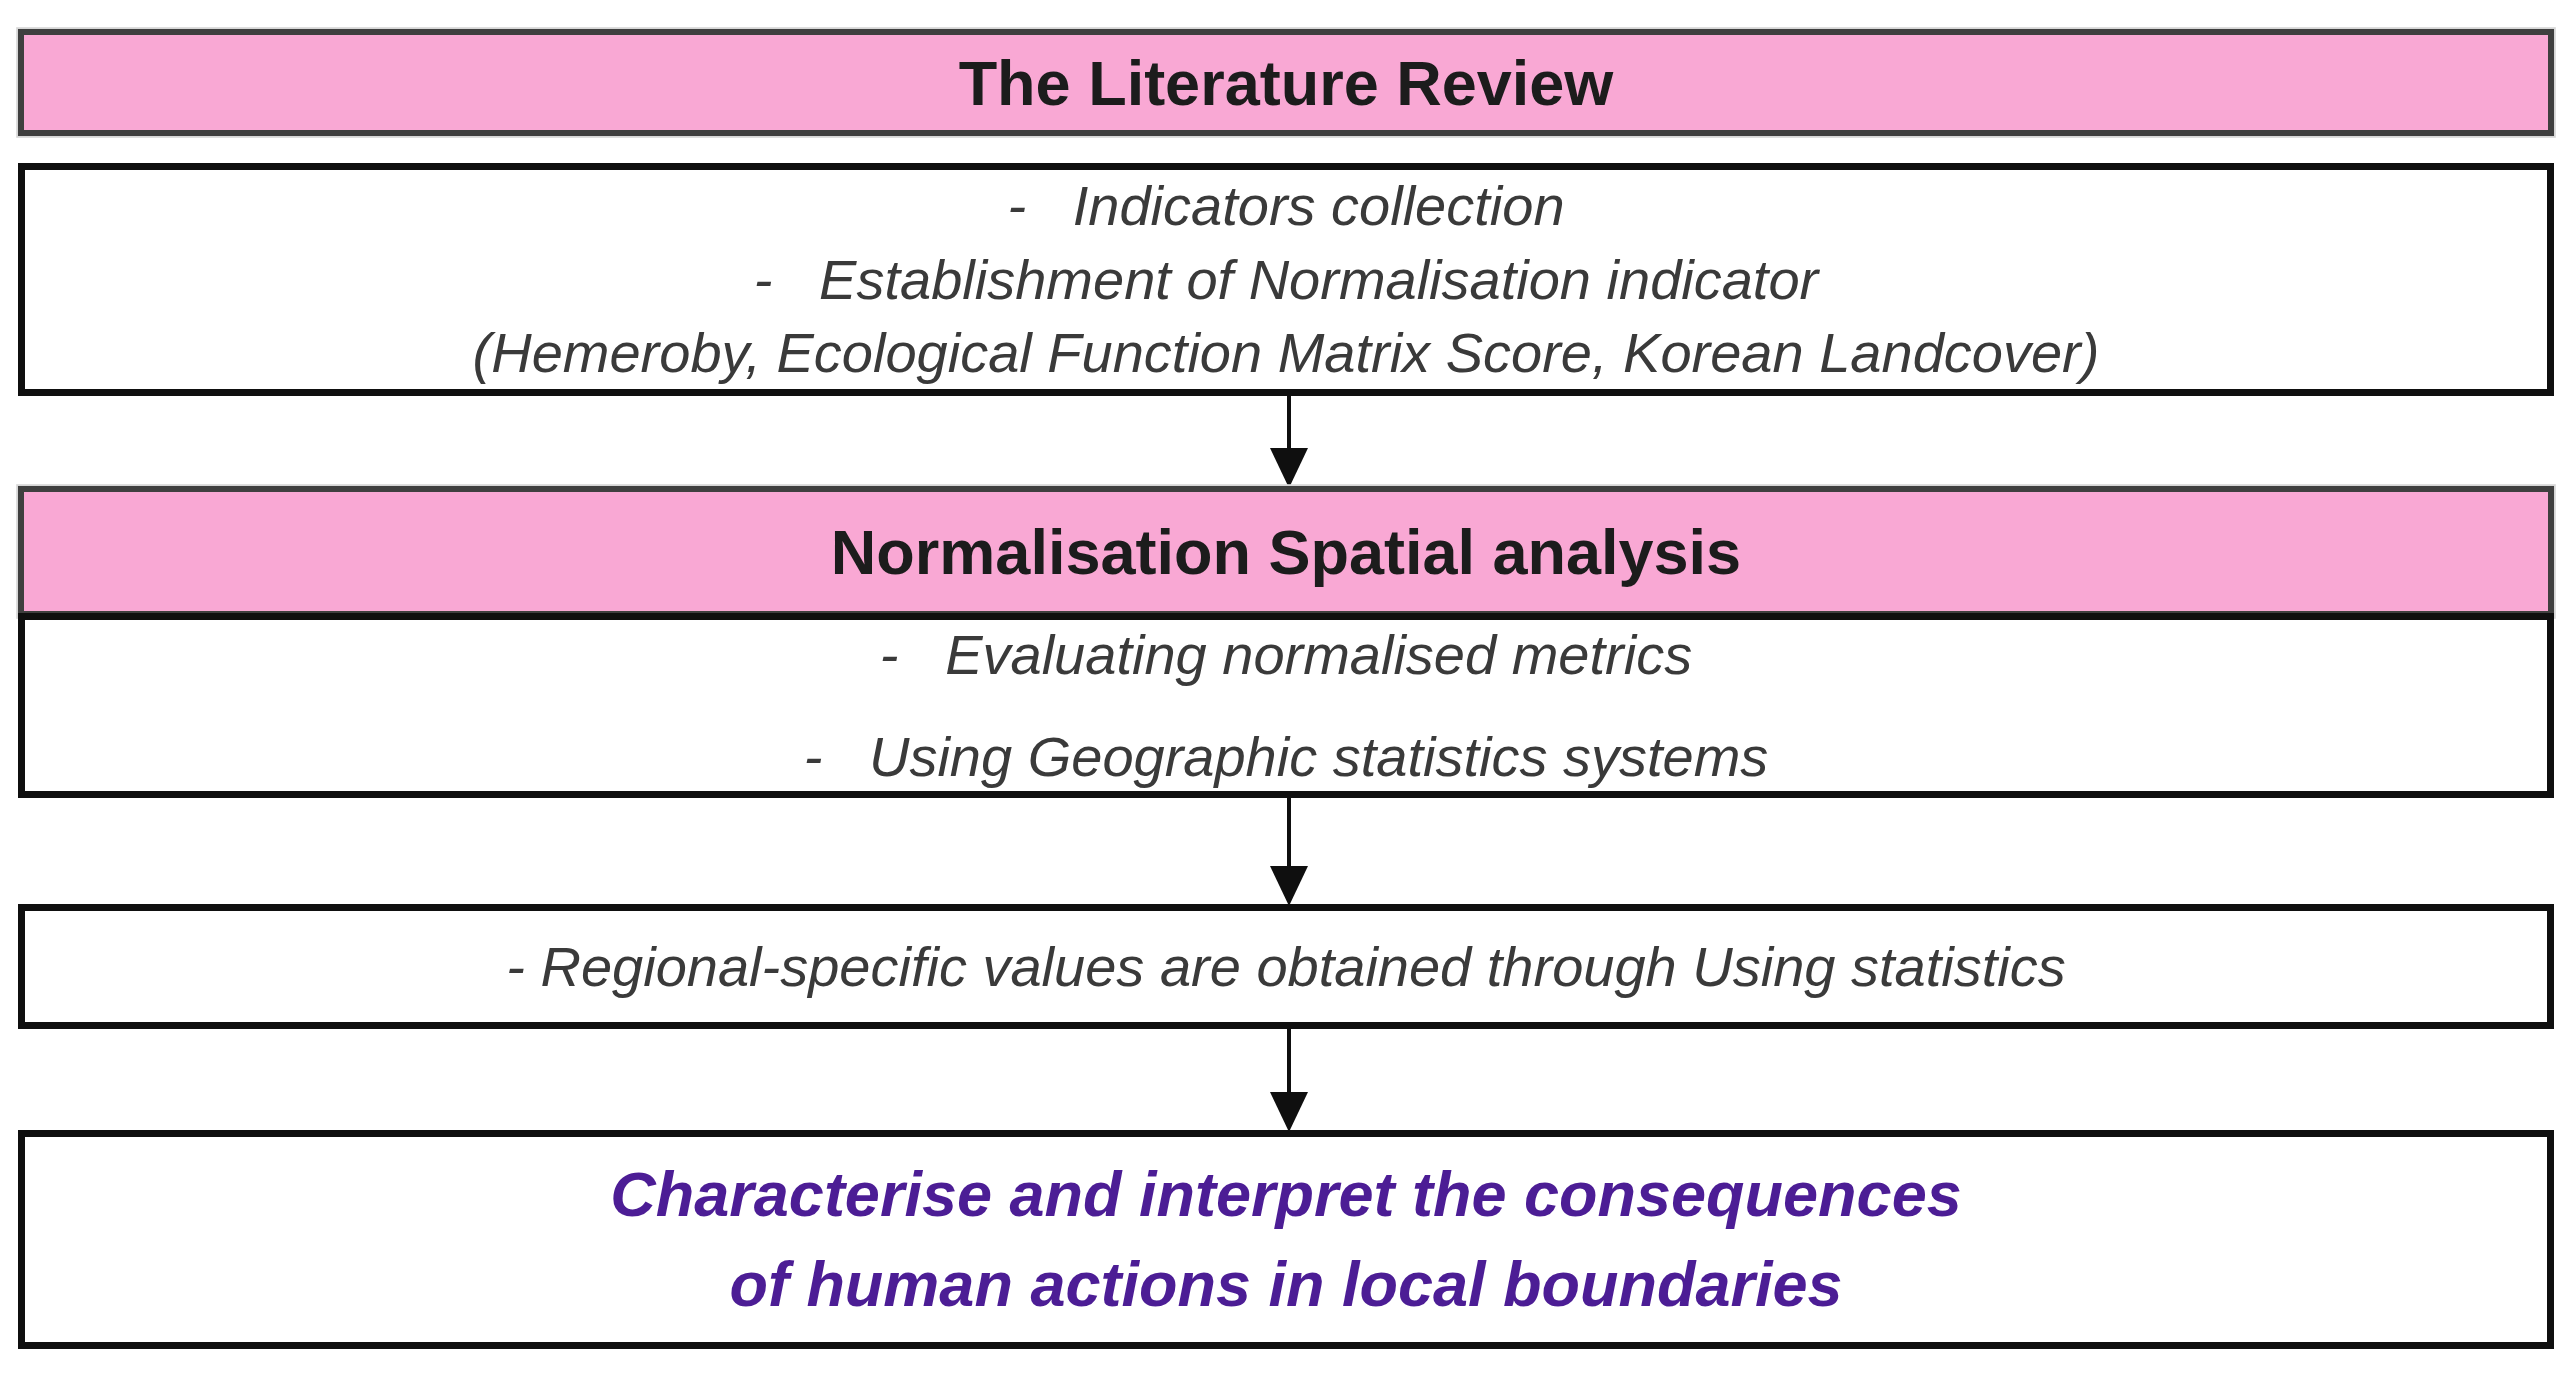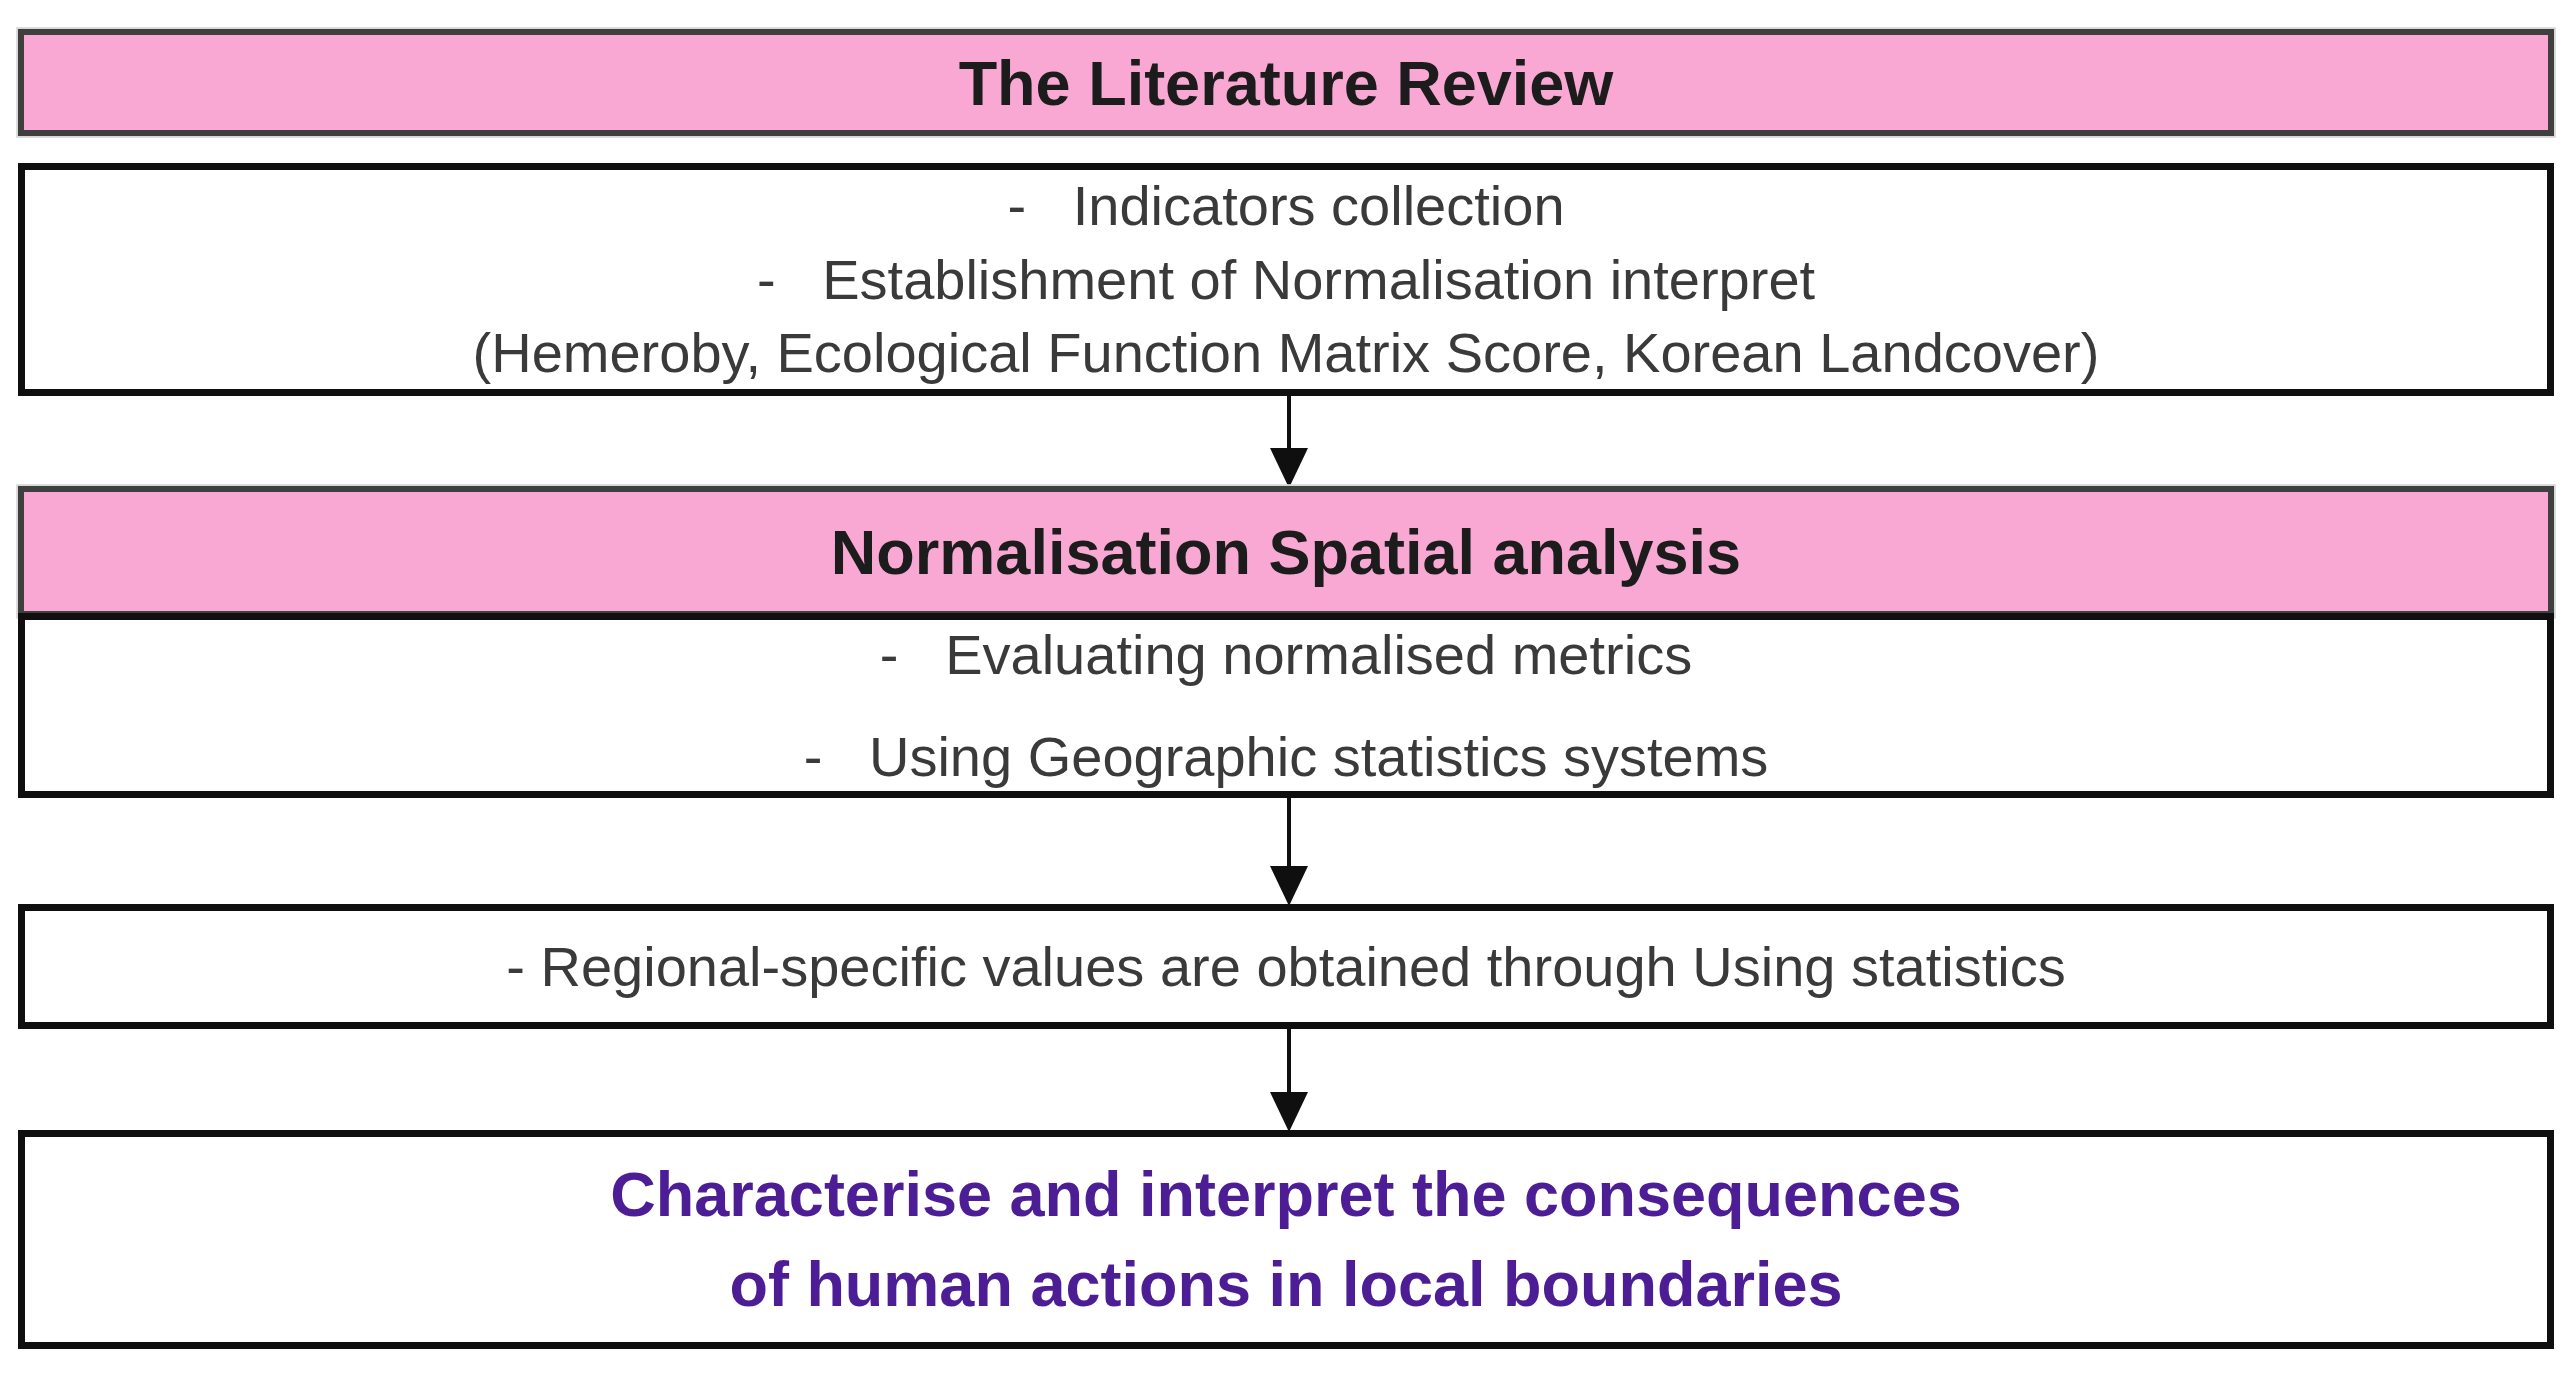--- a/index.html
+++ b/index.html
@@ -26,20 +26,21 @@
 
   .header-box {
     background: #f9a8d4;
     border: 6.3px solid #3f3f3f;
     box-shadow: 0 0 0 1.8px #d6d6d6;
   }
 
   .content-box {
     background: #ffffff;
     border: 7.2px solid #0f0f0f;
+    font-style: italic;
   }
 
   .header-text {
     margin: 0;
     font-size: 63px;
     font-weight: bold;
     color: #1c1c1c;
     white-space: pre;
     text-align: center;
   }
@@ -96,21 +97,21 @@
 <body>
 
 <div class="canvas">
 
   <section class="box header-box" id="lit-header">
     <h2 class="header-text">The Literature Review</h2>
   </section>
 
   <section class="box content-box" id="lit-content">
     <p class="line">-   Indicators collection</p>
-    <p class="line">-   Establishment of Normalisation interpret</p>
+    <p class="line">-   Establishment of Normalisation indicator</p>
     <p class="line">(Hemeroby, Ecological Function Matrix Score, Korean Landcover)</p>
   </section>
 
   <div class="arrow" id="arrow-1">
     <div class="arrow-line"></div>
     <div class="arrow-head"></div>
   </div>
 
   <section class="box header-box" id="norm-header">
     <h2 class="header-text">Normalisation Spatial analysis</h2>

